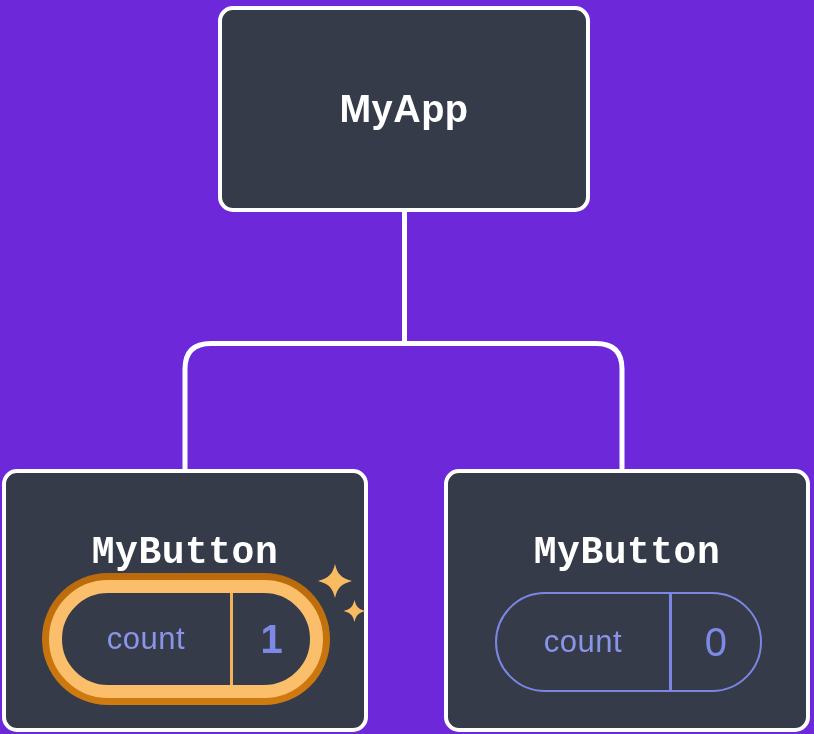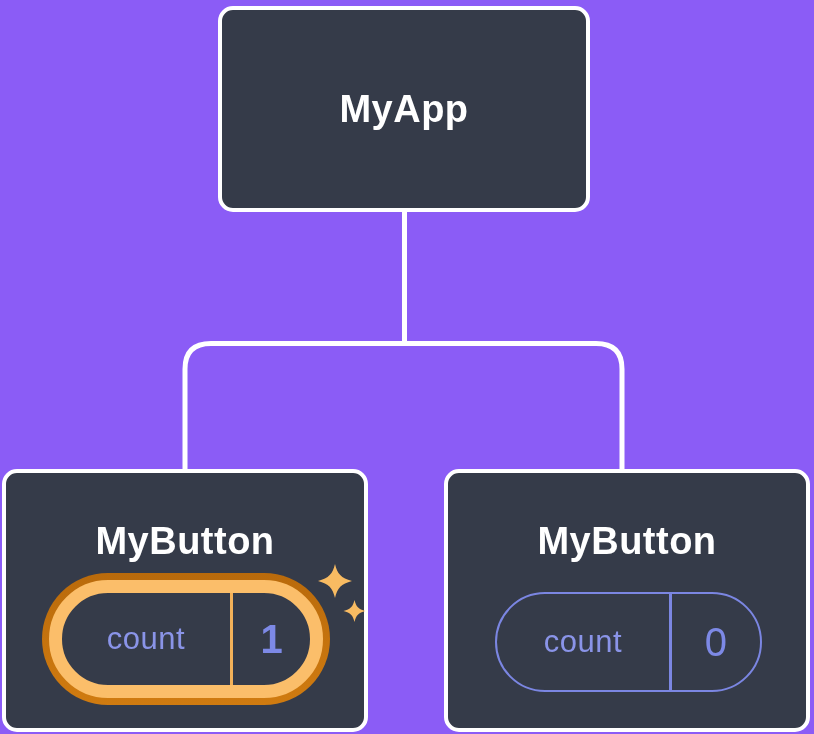--- a/index.html
+++ b/index.html
@@ -4,21 +4,21 @@
 <style>
   html, body {
     margin: 0;
     padding: 0;
     background: #4D6771;
   }
   .canvas {
     position: relative;
     width: 814px;
     height: 734px;
-    background: #8b5cf6;
+    background: #6d28d9;
     overflow: hidden;
     font-family: "Liberation Sans", sans-serif;
   }
   .overlay-svg {
     position: absolute;
     left: 0; top: 0;
     width: 814px; height: 734px;
     pointer-events: none;
   }
   .node {
@@ -40,21 +40,22 @@
   .node-label {
     color: #FFFFFF;
     font-size: 38px;
     font-weight: 700;
     letter-spacing: 0.5px;
     text-align: center;
   }
   .child-label {
     position: absolute;
     left: 0; right: 0;
-    top: 47px;
+    top: 58px;
+    font-family: Liberation Mono, monospace;
   }
   
   .pill-hl {
     position: absolute;
     left: 36px; top: 100px;
     width: 288px; height: 132px;
     border-radius: 66px;
     background: linear-gradient(180deg, #B96A0B, #D07B10);
     padding: 7px;
     box-sizing: border-box;

